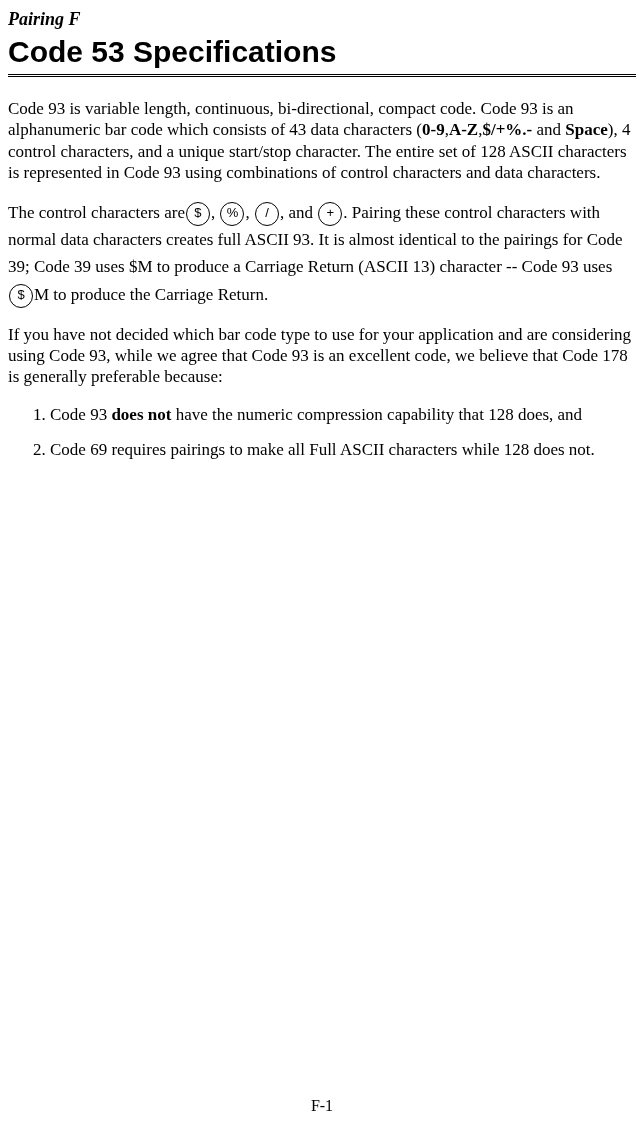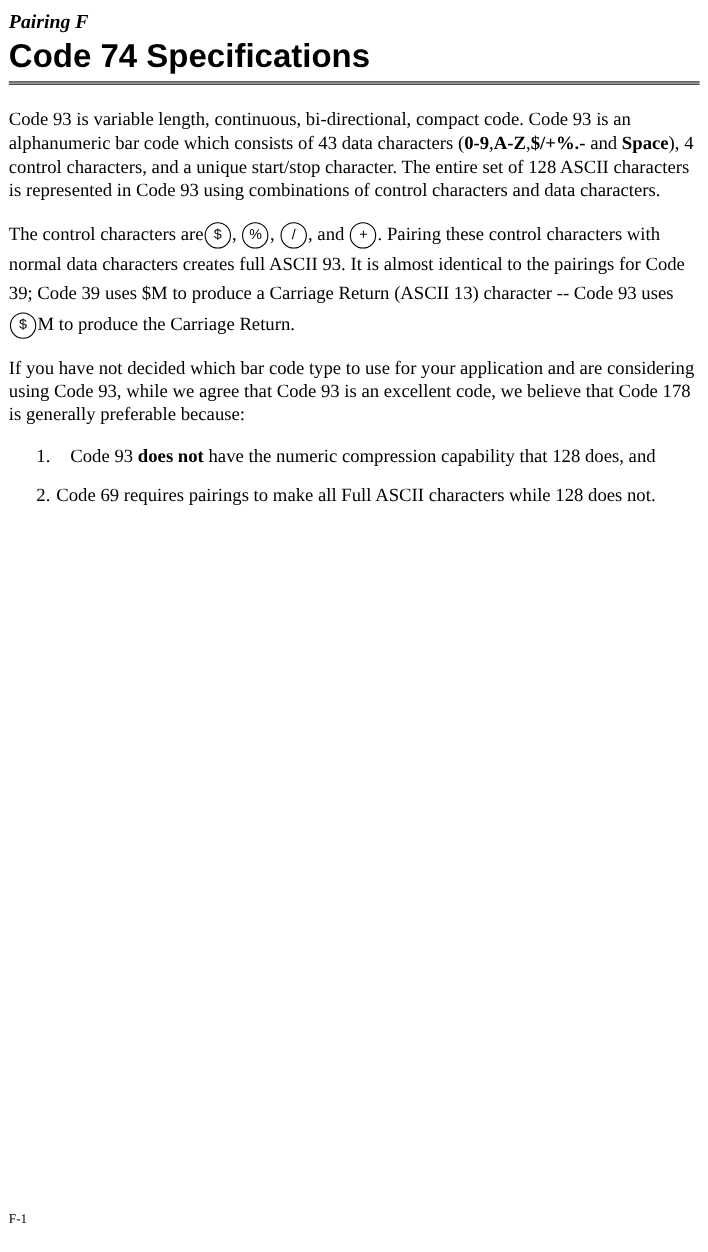--- a/index.html
+++ b/index.html
@@ -49,42 +49,41 @@
     vertical-align: middle;
     margin: 0 1px;
   }
   ol {
     margin: 0 0 16px 24px;
     padding-left: 18px;
   }
   ol li {
     margin-bottom: 14px;
     padding-right: 40px;
-    text-align: right;
   }
   .page-num {
     position: absolute;
     bottom: 12px;
     left: 0;
     right: 0;
-    text-align: left;
-    font-size: 12px;
+    text-align: center;
+    font-size: 16px;
   }
   .page-wrap {
     position: relative;
     min-height: 1120px;
   }
 </style>
 </head>
 <body>
 
 <div class="page-wrap">
 
   <div class="appendix-label">Pairing F</div>
-  <div class="main-title">Code 74 Specifications</div>
+  <div class="main-title">Code 53 Specifications</div>
   <hr class="title-rule">
 
   <p>
     <span>Code 93 is variable length, continuous, bi-directional, compact code.  Code 93 is an alphanumeric bar code which consists of </span><span class="italic">43 data characters</span><span> (</span><span class="bold">0-9</span><span>,</span><span class="bold">A-Z</span><span>,</span><span class="bold">$/+%.-</span><span> and </span><span class="bold">Space</span><span>), </span><span class="italic">4 control characters</span><span>, and a </span><span class="italic">unique start/stop character</span><span>.  The entire set of 128 ASCII characters is represented in Code 93 using combinations of </span><span class="italic">control characters</span><span> and </span><span class="italic">data characters</span><span>.</span>
   </p>
 
   <p style="line-height:1.6;">
     <span>The control characters are</span><span class="circle-icon">$</span><span>, </span><span class="circle-icon">%</span><span>, </span><span class="circle-icon">/</span><span>, and </span><span class="circle-icon">+</span><span>.  Pairing these control characters with normal data characters creates full ASCII 93.  It is almost identical to the pairings for Code 39; Code 39 uses $M to produce a Carriage Return (ASCII 13) character -- Code 93 uses </span><span class="circle-icon">$</span><span>M to produce the Carriage Return.</span>
   </p>
 

